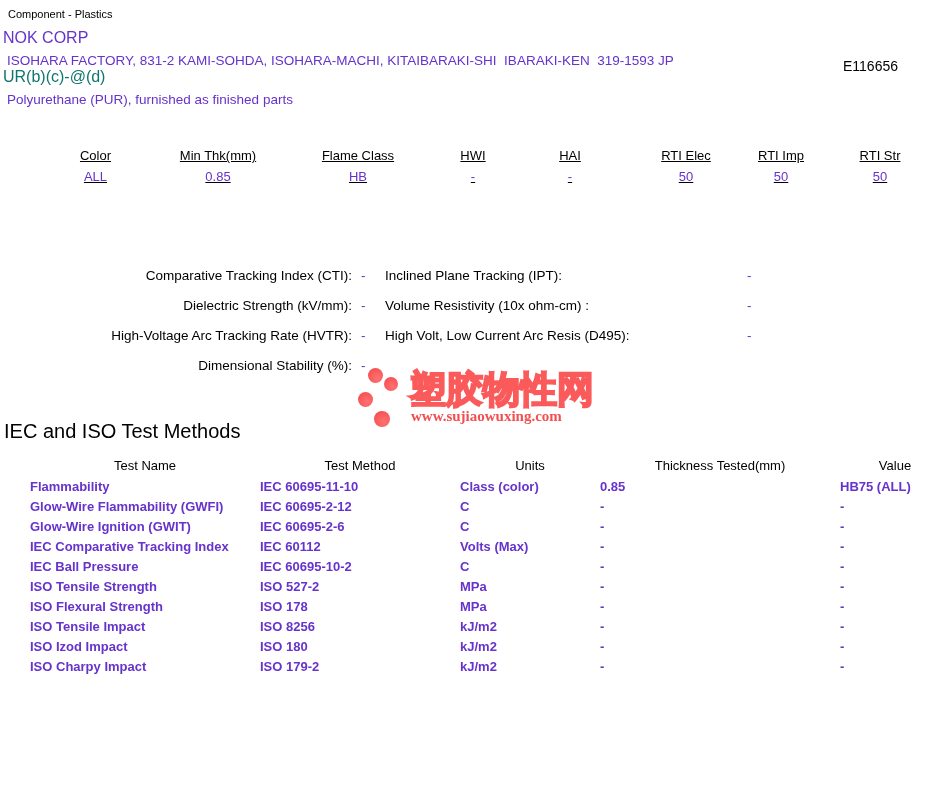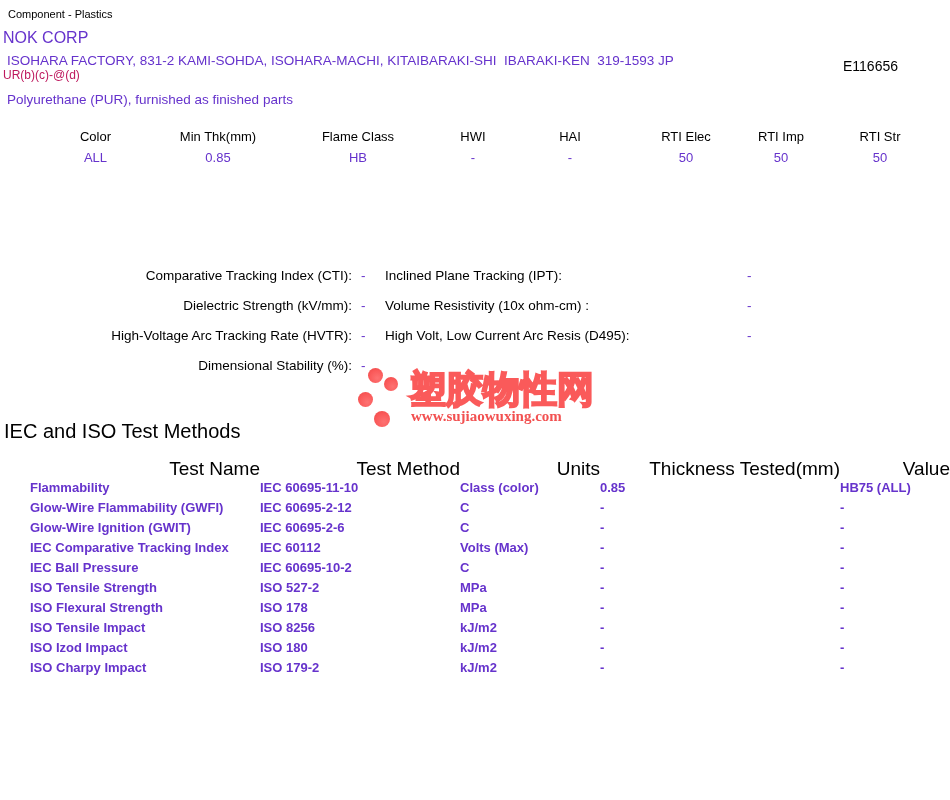--- a/index.html
+++ b/index.html
@@ -3,25 +3,25 @@
 <meta charset="utf-8">
 <style>
   * { margin:0; padding:0; box-sizing:border-box; }
   html,body { background:#fff; }
   body { font-family:"Liberation Sans","DejaVu Sans",sans-serif; color:#000; }
   .page { position:relative; width:950px; height:800px; background:#fff; overflow:hidden; }
   .doc-type { position:absolute; left:8px; top:8px; font-size:11px; }
   .file-number { position:absolute; top:25px; right:52px; font-size:14px;margin-top:33px; }
   .company { position:absolute; left:3px; top:29px; font-size:16px; color:#6633cc; }
   .address { position:absolute; left:7px; top:53px; font-size:13.5px; color:#6633cc; white-space:pre; }
-  .model { position:absolute; left:3px; top:68px; font-size:12px; color:#be185d; }
+  .model { position:absolute; left:3px; top:68px; font-size:16px; color:#0f766e; }
   .material { position:absolute; left:7px; top:92px; font-size:13.5px; color:#6633cc; }
 
   
-  .ratings { position:absolute; left:28px; top:126px; border-collapse:collapse; }
+  .ratings { position:absolute; left:28px; top:145px; border-collapse:collapse;text-decoration:underline; }
   .ratings th, .ratings td { font-weight:normal; text-align:center; font-size:13px; height:21px; padding:0; vertical-align:middle; }
   .ratings td { color:#6633cc; }
 
   
   .elec-left  { position:absolute; left:0px;   top:267px; width:420px; }
   .elec-right { position:absolute; left:385px; top:267px; width:430px; }
   .elec-row { display:flex; height:30px; align-items:flex-start; font-size:13.5px; line-height:17px; }
   .elec-left  .elec-label { flex:0 0 352px; text-align:right; }
   .elec-right .elec-label { flex:0 0 353px; }
   .elec-value { margin-left:9px; color:#6633cc; }
@@ -35,21 +35,21 @@
   .wm-dot.d3 { left:3px;  top:29px; width:15px; height:15px; }
   .wm-dot.d4 { left:19px; top:48px; width:16px; height:16px; }
   .wm-cjk { position:absolute; left:54px; top:2px; font-size:37px; font-weight:bold; letter-spacing:0px;
     color:transparent; -webkit-text-stroke:2px #fa5a5a; white-space:nowrap; }
   .wm-url { position:absolute; left:56px; top:45px; font-family:"Liberation Serif","DejaVu Serif",serif;
     font-weight:bold; font-size:15px; color:#f25050; white-space:nowrap; }
 
   
   .section-heading { position:absolute; left:4px; top:420px; font-size:20px; color:#000; }
   .tests { position:absolute; left:30px; top:458px; border-collapse:collapse; table-layout:fixed; }
-  .tests th { font-weight:normal; text-align:right; font-size:19px; height:21px; padding:0; vertical-align:top; color:#000;margin-top:42px; }
+  .tests th { font-weight:normal; text-align:center; font-size:13px; height:21px; padding:0; vertical-align:top; color:#000;margin-top:42px; }
   .tests td { font-size:13px; height:20px; padding:0; vertical-align:top; color:#6633cc;font-weight:bold; }
 </style>
 </head>
 <body>
 
 <div class="page">
 
   <div class="doc-type">Component - Plastics</div>
   <div class="file-number">E116656</div>
   <div class="company">NOK CORP</div>

